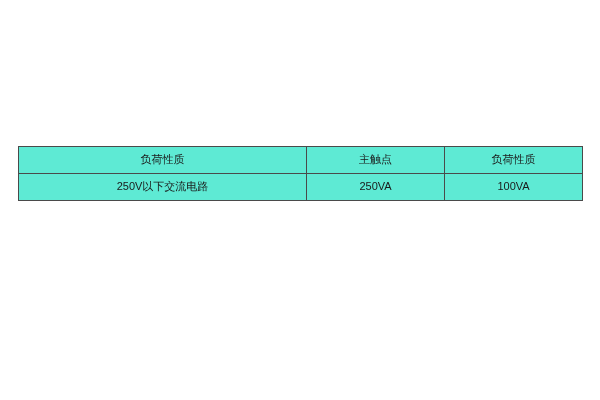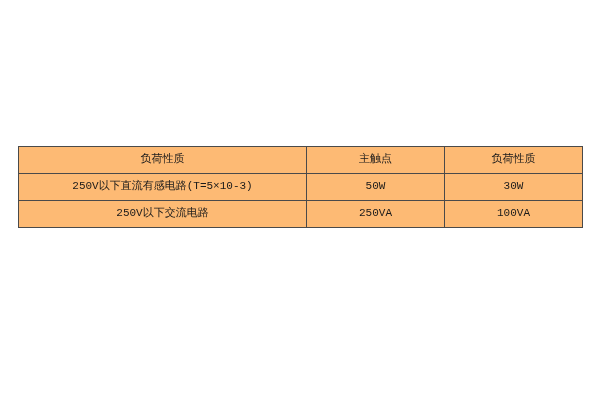--- a/index.html
+++ b/index.html
@@ -30,24 +30,24 @@
     border-collapse: collapse;
     table-layout: fixed;
   }
   table.spec-table td {
     border: 1px solid #4a4a4a;
     height: 26px;
     text-align: center;
     vertical-align: middle;
     font-size: 11px;
     color: #1a1a1a;
-    font-family: Liberation Mono, monospace;
+    font-family: Liberation Sans, sans-serif;
     padding: 0 2px;
     line-height: 1.2;
-    background: #fdba74;
+    background: #5eead4;
   }
   table.spec-table col.c0 { width: 288px; }
   table.spec-table col.c1 { width: 138px; }
   table.spec-table col.c2 { width: 138px; }
 </style>
 </head>
 <body>
 
 <div class="page">
   <div class="table-wrap">
@@ -57,25 +57,20 @@
           <col class="c1">
           <col class="c2">
       </colgroup>
       <tbody>
         <tr>
           <td>负荷性质</td>
           <td>主触点</td>
           <td>负荷性质</td>
         </tr>
         <tr>
-          <td>250V以下直流有感电路(T=5×10-3)</td>
-          <td>50W</td>
-          <td>30W</td>
-        </tr>
-        <tr>
           <td>250V以下交流电路</td>
           <td>250VA</td>
           <td>100VA</td>
         </tr>
       </tbody>
     </table>
   </div>
 </div>
 
 </body></html>

